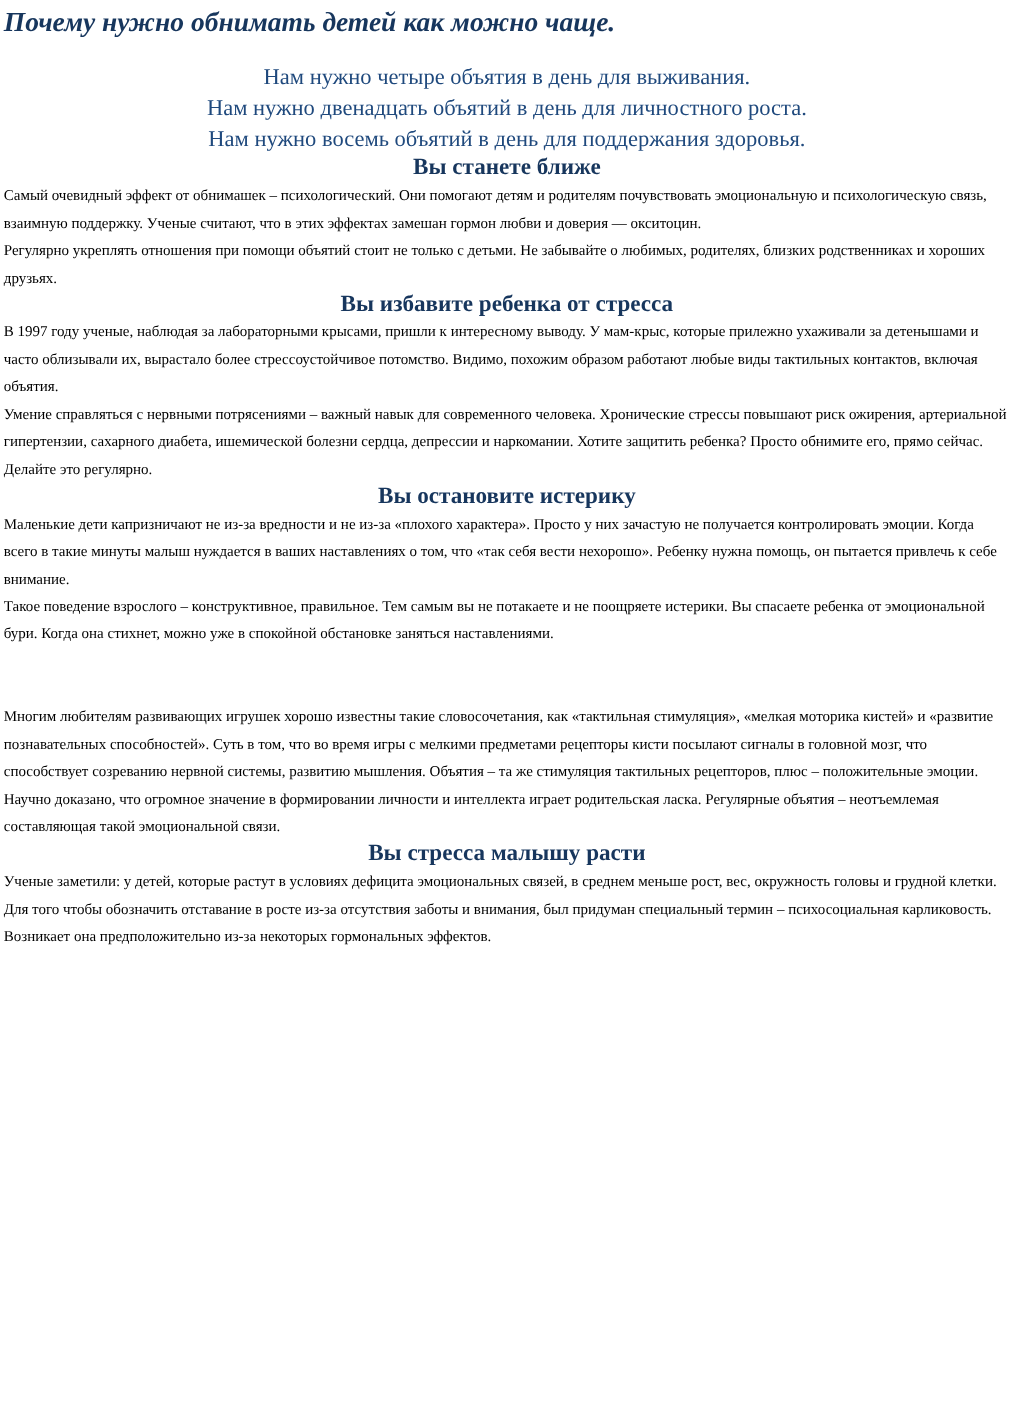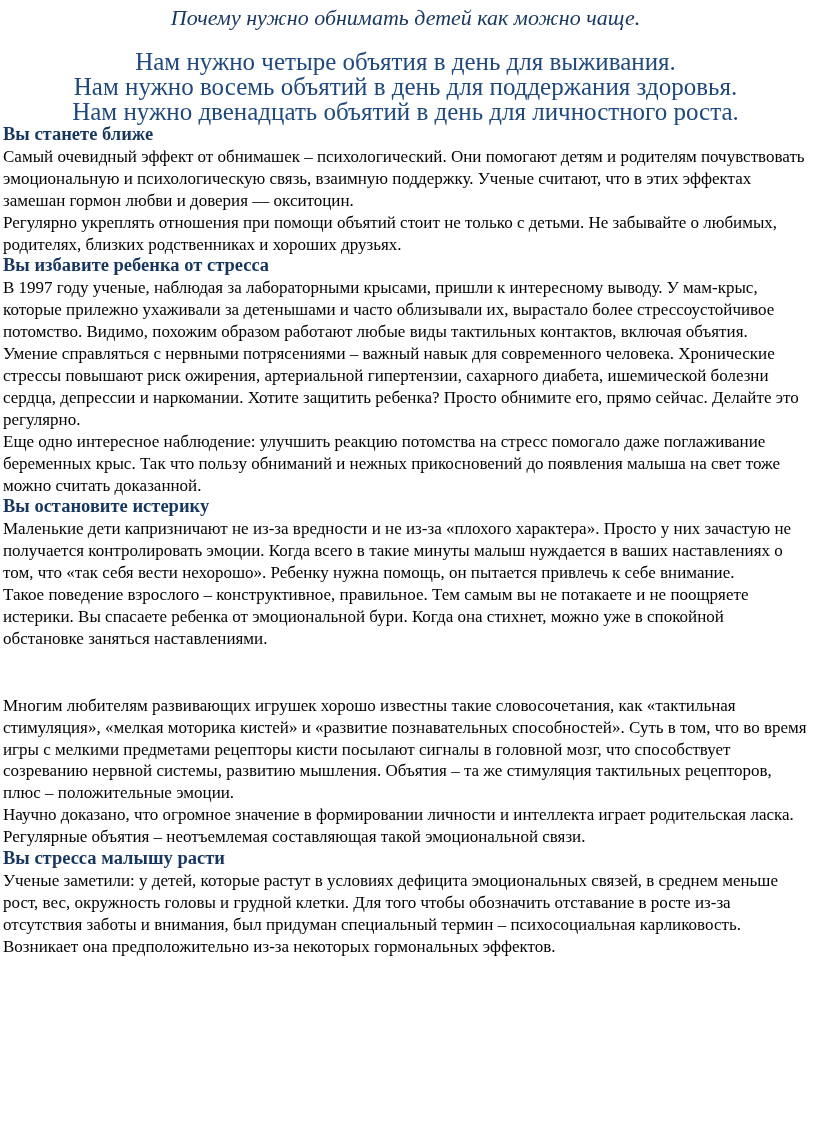--- a/index.html
+++ b/index.html
@@ -23,76 +23,75 @@
   }
   .page {
     box-sizing: border-box;
     width: 816px;
     height: 1130px;
     padding: 5px 8px 0 3px;
     background: var(--page-bg);
   }
   .doc-title {
     margin: 0;
-    text-align: center;
     font-size: 22px;
     line-height: 26px;
-    font-weight: normal;
+    font-weight: bold;
     font-style: italic;
     color: var(--title-color);
   }
   .title-line { display: block; }
   .spacer-title { height: 18px; }
   .intro {
     text-align: center;
     color: var(--intro-color);
-    font-size: 25px;
+    font-size: 18px;
     line-height: 25px;
   }
   .intro-line { display: block; }
   .heading {
+    text-align: center;
     color: var(--heading-color);
     font-weight: bold;
     font-size: 18.5px;
     line-height: 21.9px;
     margin: 0;
   }
   .para {
-    font-size: 17px;
+    font-size: 12px;
     line-height: 21.9px;
     margin: 0;
     text-align: left;
     color: var(--body-color);
   }
   .section-gap { height: 45px; }
 </style>
 </head>
 <body>
 
 <div class="page">
   <h1 class="doc-title">
     <span class="title-line">Почему нужно обнимать детей как можно чаще.</span>
   </h1>
 
   <div class="spacer-title"></div>
 
   <div class="intro">
     <span class="intro-line">Нам нужно четыре объятия в день для выживания.</span>
+    <span class="intro-line">Нам нужно двенадцать объятий в день для личностного роста.</span>
     <span class="intro-line">Нам нужно восемь объятий в день для поддержания здоровья.</span>
-    <span class="intro-line">Нам нужно двенадцать объятий в день для личностного роста.</span>
   </div>
 
   <div>
       <h2 class="heading">Вы станете ближе</h2>
       <p class="para">Самый очевидный эффект от обнимашек – психологический. Они помогают детям и родителям почувствовать эмоциональную и психологическую связь, взаимную поддержку. Ученые считают, что в этих эффектах замешан гормон любви и доверия — окситоцин.</p>
       <p class="para">Регулярно укреплять отношения при помощи объятий стоит не только с детьми. Не забывайте о любимых, родителях, близких родственниках и хороших друзьях.</p>
       <h2 class="heading">Вы избавите ребенка от стресса</h2>
       <p class="para">В 1997 году ученые, наблюдая за лабораторными крысами, пришли к интересному выводу. У мам-крыс, которые прилежно ухаживали за детенышами и часто облизывали их, вырастало более стрессоустойчивое потомство. Видимо, похожим образом работают любые виды тактильных контактов, включая объятия.</p>
       <p class="para">Умение справляться с нервными потрясениями – важный навык для современного человека. Хронические стрессы повышают риск ожирения, артериальной гипертензии, сахарного диабета, ишемической болезни сердца, депрессии и наркомании. Хотите защитить ребенка? Просто обнимите его, прямо сейчас. Делайте это регулярно.</p>
-      <p class="para">Еще одно интересное наблюдение: улучшить реакцию потомства на стресс помогало даже поглаживание беременных крыс. Так что пользу обниманий и нежных прикосновений до появления малыша на свет тоже можно считать доказанной.</p>
       <h2 class="heading">Вы остановите истерику</h2>
       <p class="para">Маленькие дети капризничают не из-за вредности и не из-за «плохого характера». Просто у них зачастую не получается контролировать эмоции. Когда всего в такие минуты малыш нуждается в ваших наставлениях о том, что «так себя вести нехорошо». Ребенку нужна помощь, он пытается привлечь к себе внимание.</p>
       <p class="para">Такое поведение взрослого – конструктивное, правильное. Тем самым вы не потакаете и не поощряете истерики. Вы спасаете ребенка от эмоциональной бури. Когда она стихнет, можно уже в спокойной обстановке заняться наставлениями.</p>
       <div class="section-gap"></div>
       <p class="para">Многим любителям развивающих игрушек хорошо известны такие словосочетания, как «тактильная стимуляция», «мелкая моторика кистей» и «развитие познавательных способностей». Суть в том, что во время игры с мелкими предметами рецепторы кисти посылают сигналы в головной мозг, что способствует созреванию нервной системы, развитию мышления. Объятия – та же стимуляция тактильных рецепторов, плюс – положительные эмоции.</p>
       <p class="para">Научно доказано, что огромное значение в формировании личности и интеллекта играет родительская ласка. Регулярные объятия – неотъемлемая составляющая такой эмоциональной связи.</p>
       <h2 class="heading">Вы стресса малышу расти</h2>
       <p class="para">Ученые заметили: у детей, которые растут в условиях дефицита эмоциональных связей, в среднем меньше рост, вес, окружность головы и грудной клетки. Для того чтобы обозначить отставание в росте из-за отсутствия заботы и внимания, был придуман специальный термин – психосоциальная карликовость. Возникает она предположительно из-за некоторых гормональных эффектов.</p>
     </div>
 </div>

